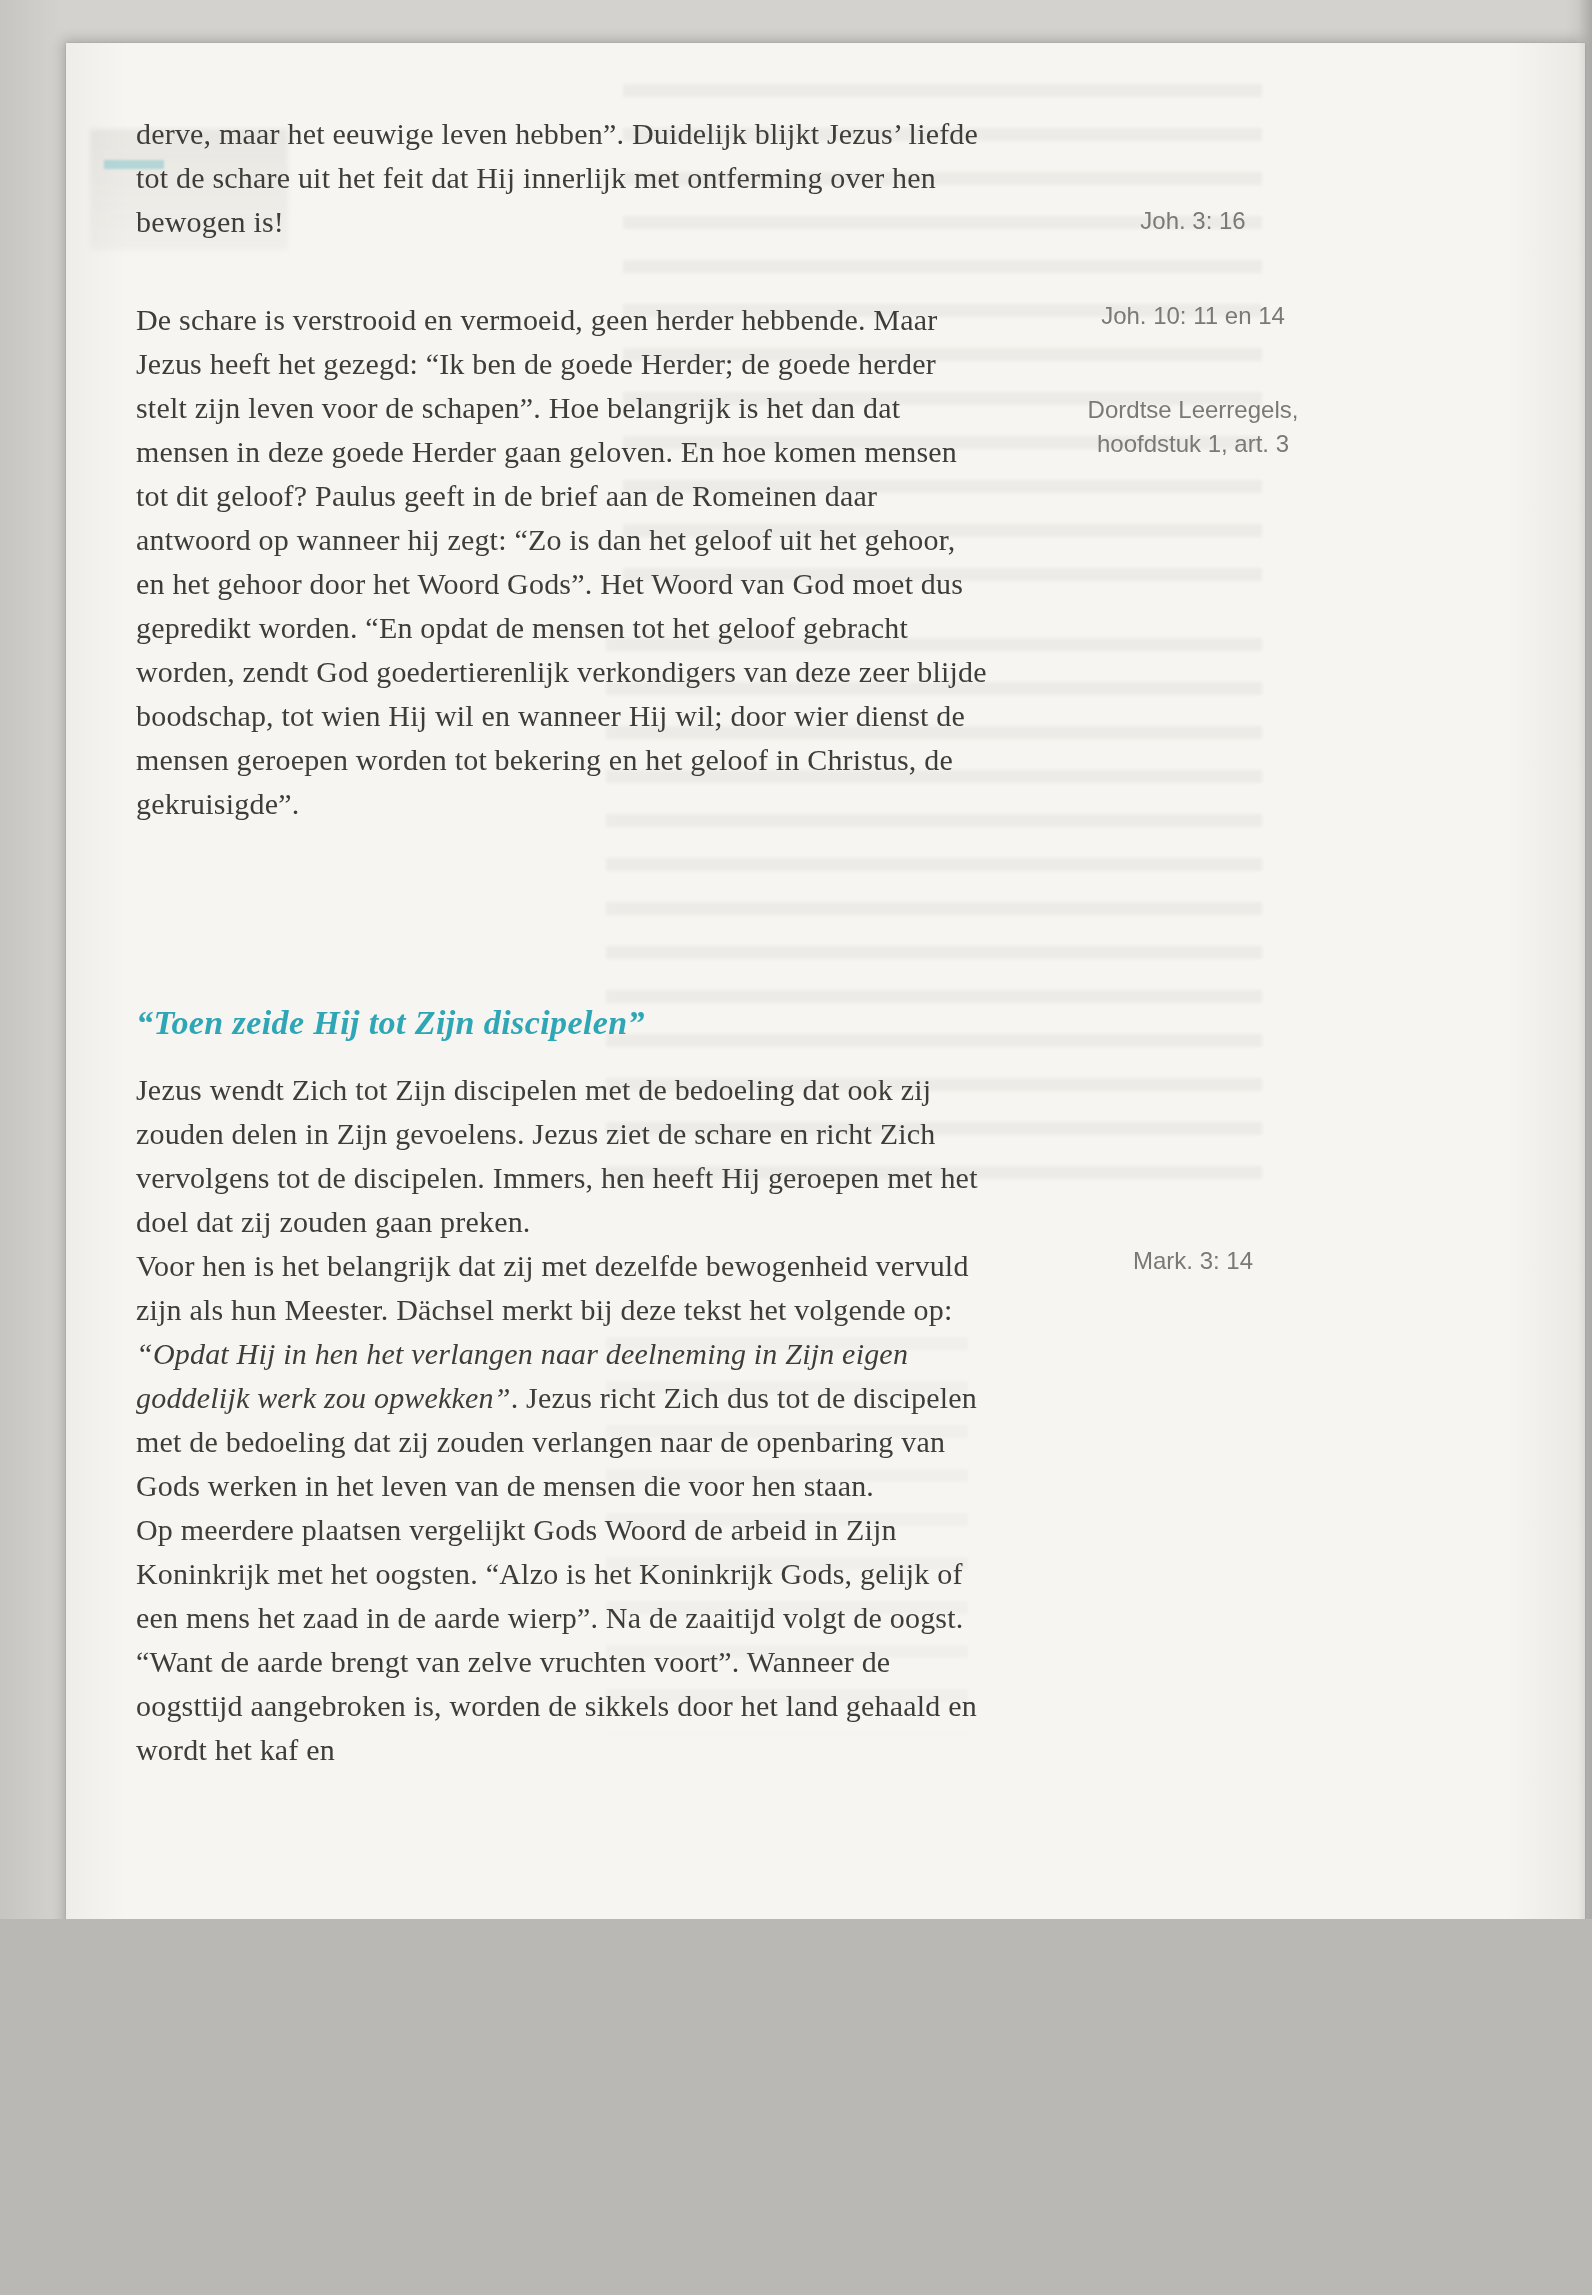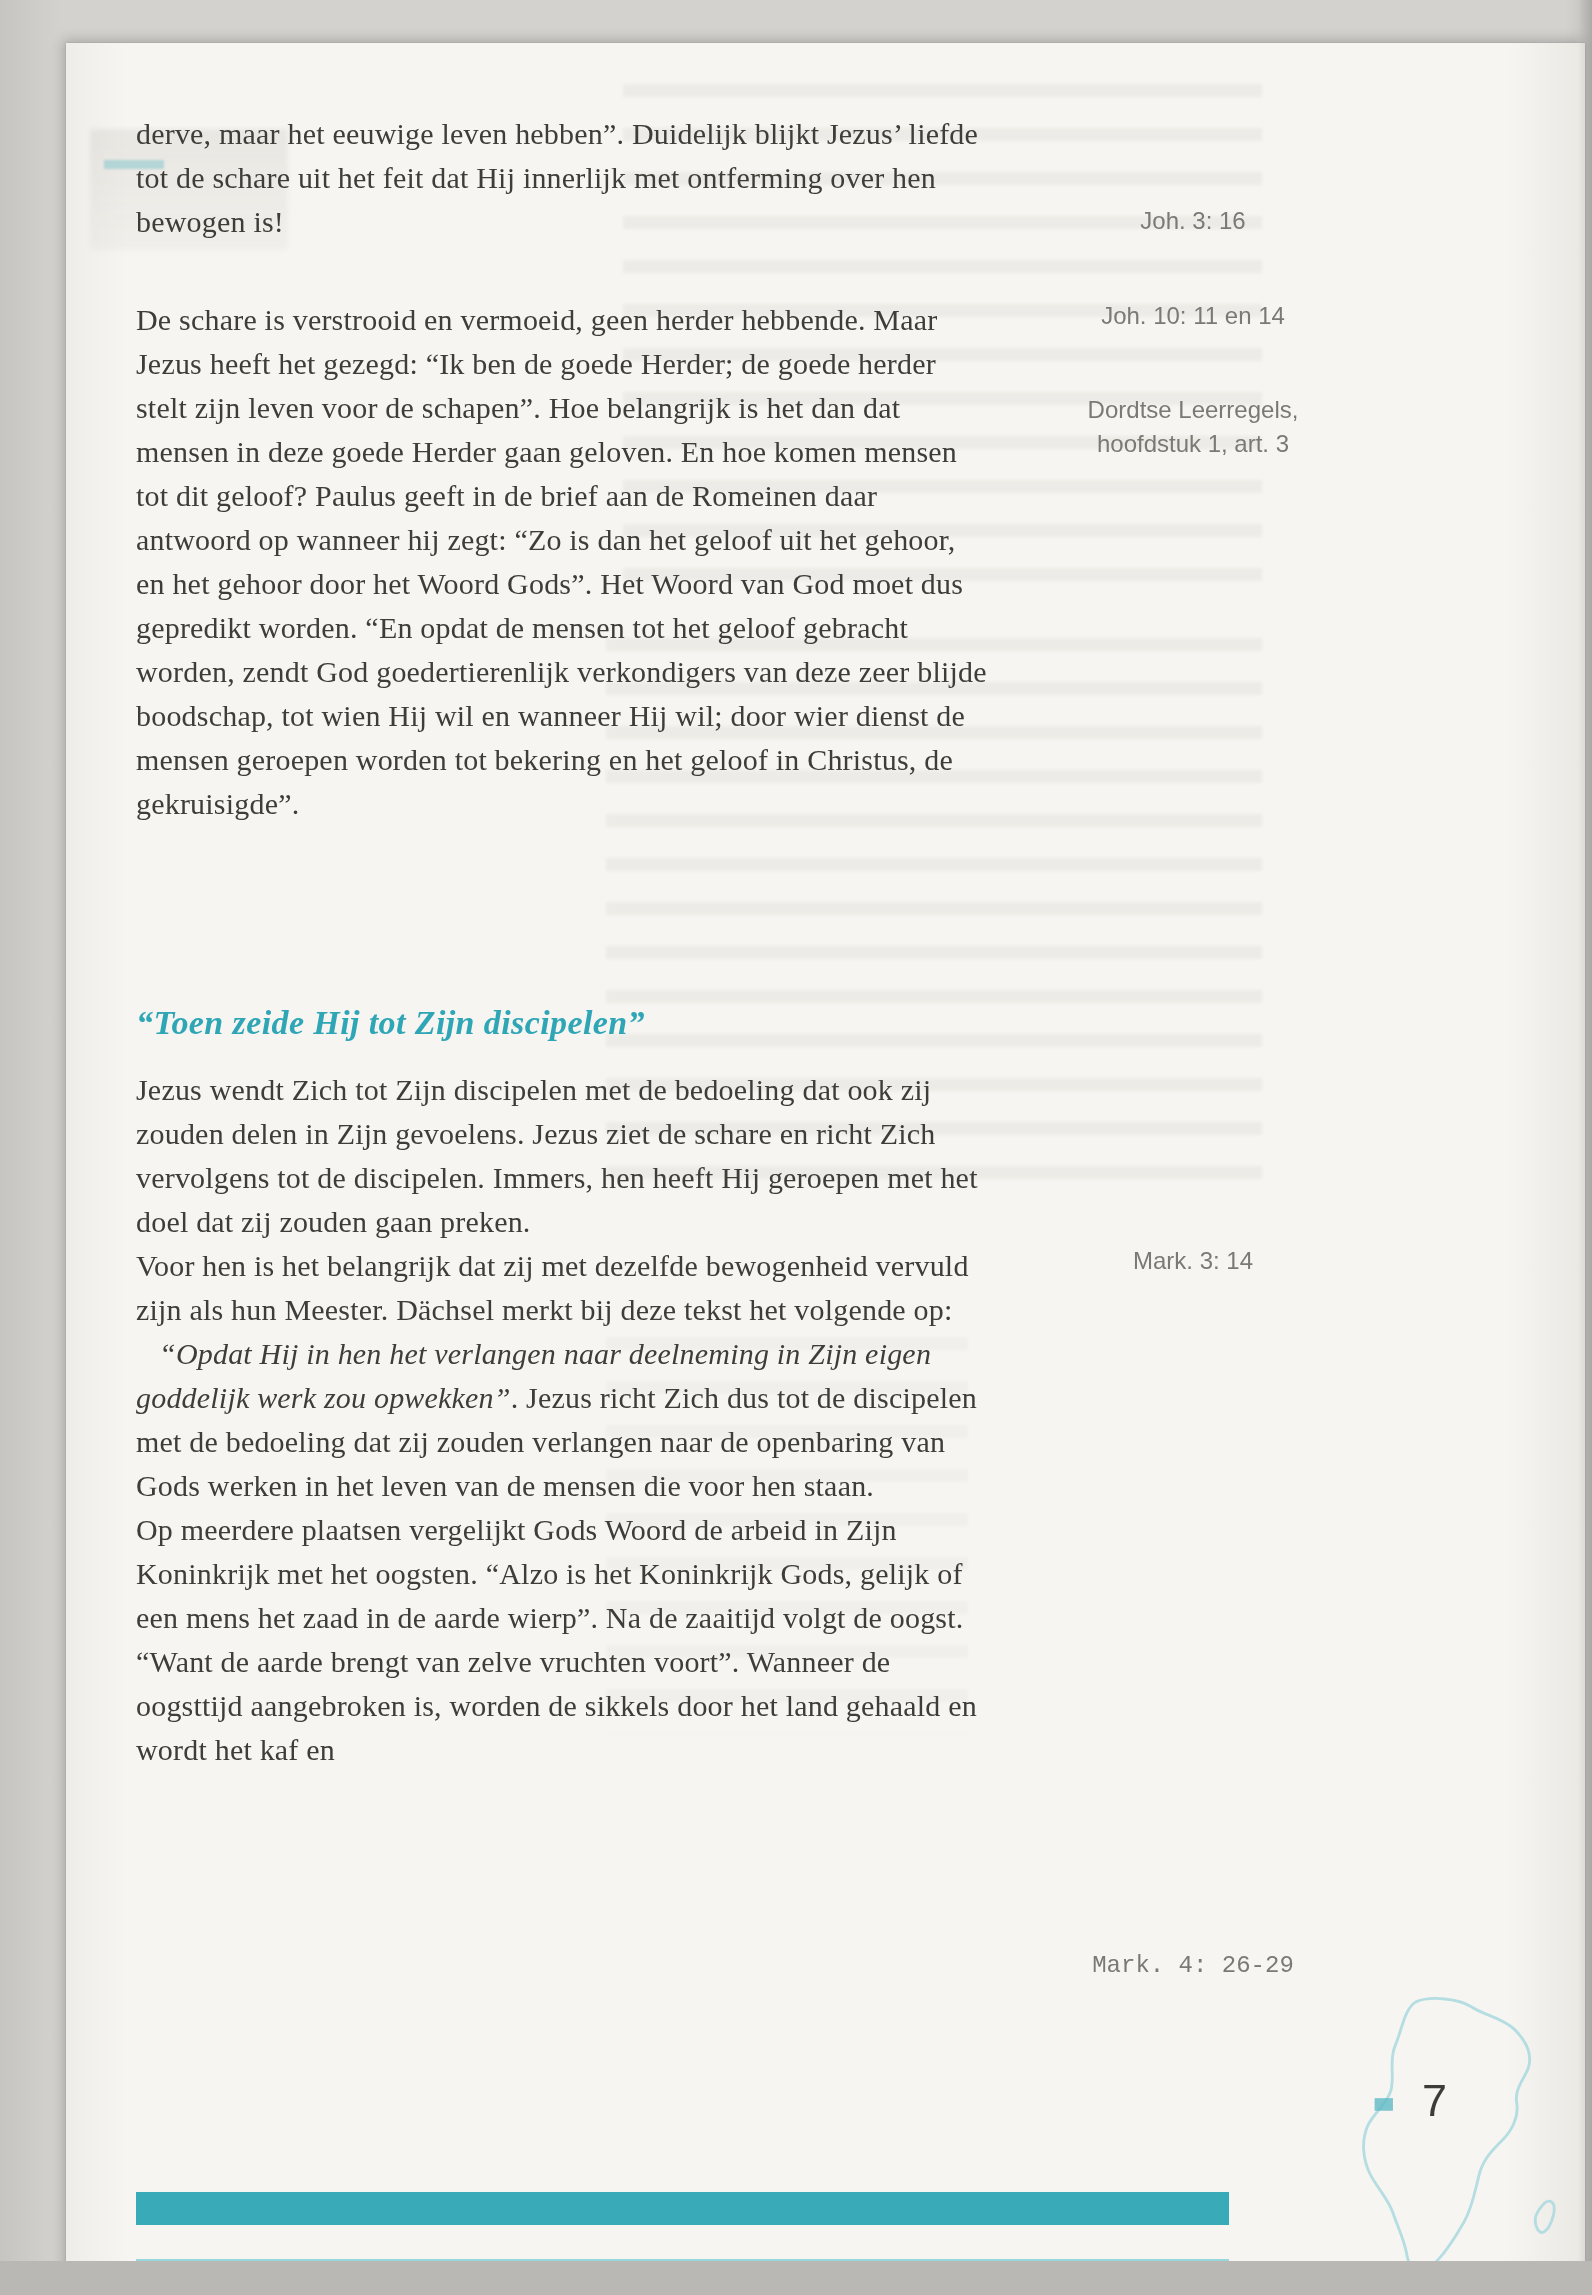--- a/index.html
+++ b/index.html
@@ -6,21 +6,21 @@
   html, body { margin: 0; padding: 0; }
   body {
     width: 1592px;
     background: #b9b8b5;
     font-family: "Liberation Serif", serif;
   }
 
   .scan {
     position: relative;
     width: 1592px;
-    height: 2261px;
+    height: 1919px;
     background: linear-gradient(90deg, #c6c5c2 0, #d3d2cf 60px, #d3d2cf calc(100% - 26px), #c2c1be 100%);
     overflow: hidden;
   }
 
   .page {
     position: absolute;
     left: 66px; top: 43px;
     width: 1519px; height: 2252px;
     background: linear-gradient(90deg, #eeede9 0, #f6f5f1 60px, #f6f5f1 calc(100% - 78px), #e9e8e3 100%);
     box-shadow: -3.5px -3.5px 12px rgba(0,0,0,.20), 0 0 1.7px rgba(0,0,0,.15);
@@ -57,21 +57,21 @@
   .bodytext {
     position: absolute;
     left: 136px;
     width: 854px;
     font-size: 30px;
     line-height: 44px;
     color: #403d39;
     letter-spacing: 0.2px;
   }
   .bodytext p { margin: 0; }
-  .quote-italic { font-style: italic; margin-left: 23px; }
+  .quote-italic { font-style: italic; }
 
   .section-heading {
     position: absolute;
     left: 136px; top: 1004px;
     width: 854px;
     font-size: 34px;
     font-weight: bold;
     font-style: italic;
     color: #2fa6b6;
     letter-spacing: 0.4px;

